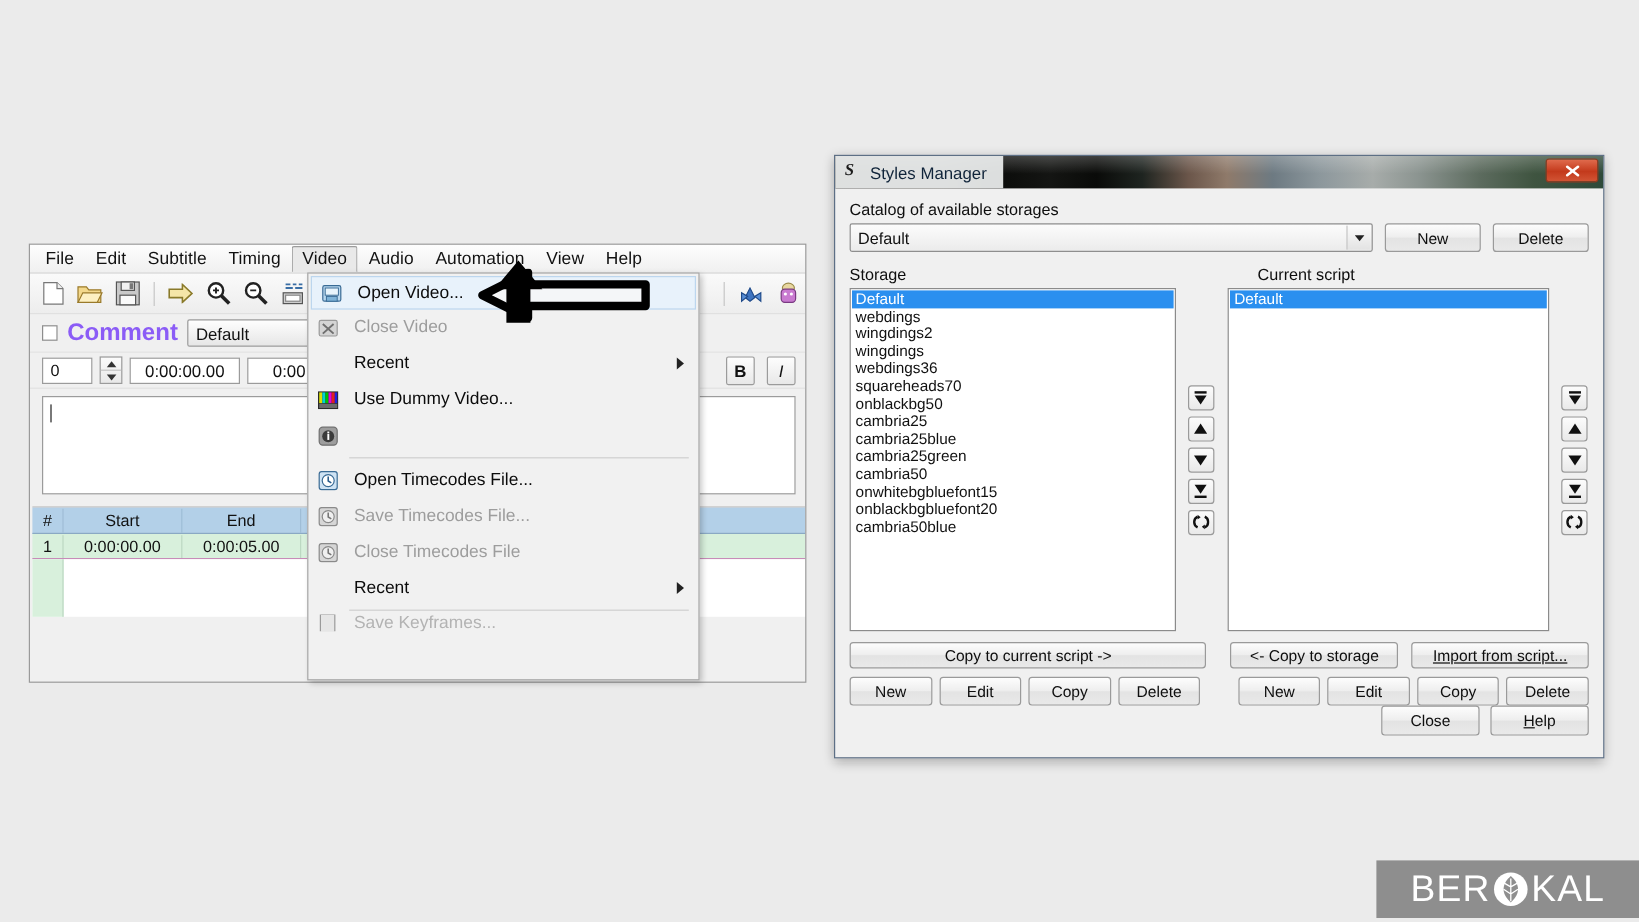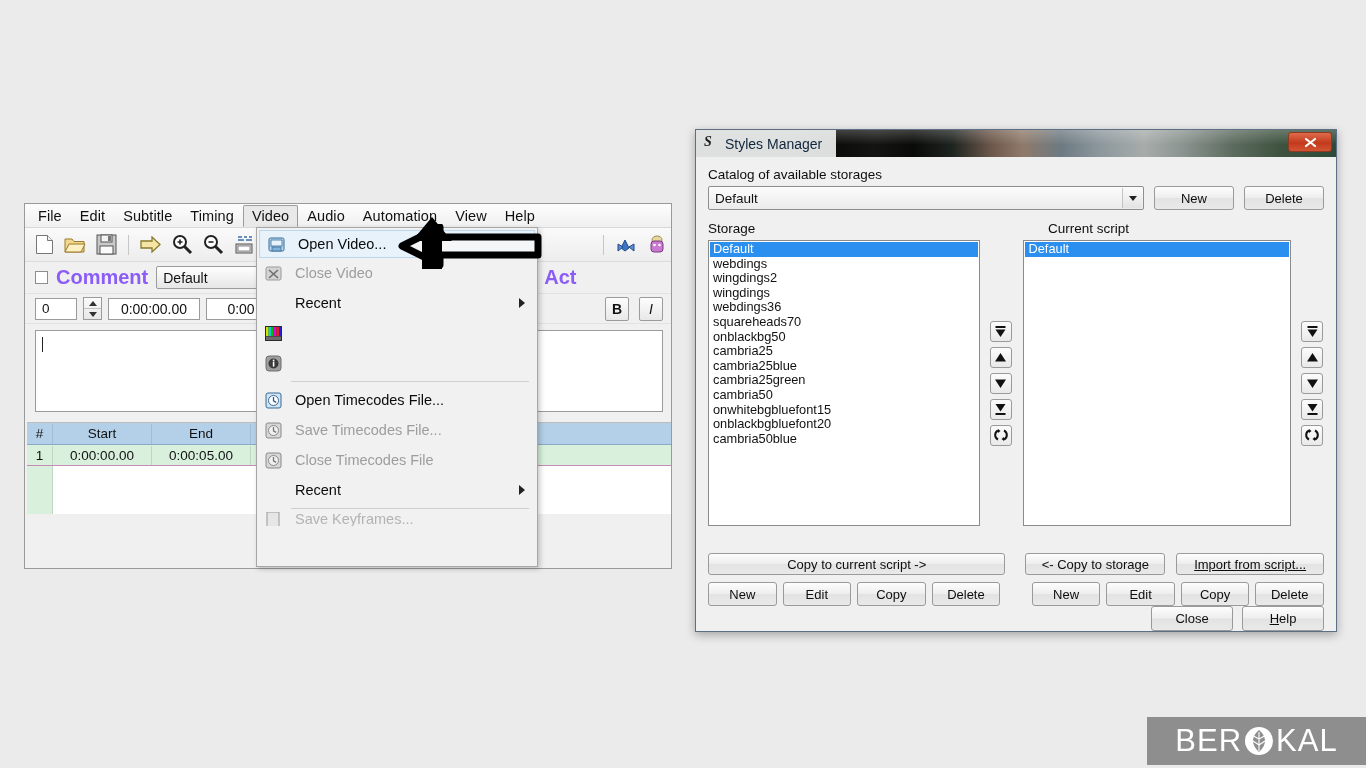--- a/index.html
+++ b/index.html
@@ -182,21 +182,21 @@
     height: 48px;
     background: #fff;
     display: flex;
   }
   #grid-body-blank .gutter { width: 26px; background: #d8f0dc; border-right: 1px solid #bcd8c2; }
 
   
   #video-menu {
     position: absolute;
     left: 256px; top: 227px;
-    width: 282px; height: 340px;
+    width: 327px; height: 340px;
     background: #f1f1f1;
     border: 1px solid #a6a6a6;
     box-shadow: 2px 2px 5px rgba(0,0,0,.22);
     padding: 2px 0;
     z-index: 50;
   }
   .mi {
     position: relative;
     height: 30px;
     display: flex; align-items: center;
@@ -531,20 +531,21 @@
             <rect x="0" y="0" width="17" height="15" fill="#2a2a2a"></rect>
             <rect x="1" y="1" width="2.6" height="9" fill="#d9e000"></rect>
             <rect x="3.6" y="1" width="2.6" height="9" fill="#00d2d2"></rect>
             <rect x="6.2" y="1" width="2.6" height="9" fill="#00c000"></rect>
             <rect x="8.8" y="1" width="2.6" height="9" fill="#e000e0"></rect>
             <rect x="11.4" y="1" width="2.6" height="9" fill="#e02020"></rect>
             <rect x="14" y="1" width="2" height="9" fill="#2020e0"></rect>
             <rect x="1" y="10.5" width="15" height="3.5" fill="#6a6a6a"></rect>
           </svg>
       </span>
+      <span class="mi-label">Use Dummy Video...</span>
     </div>
 
     <div class="mi disabled">
       <span class="mi-icon">
         <svg width="17" height="17" viewBox="0 0 17 17">
             <rect x="1" y="1" width="15" height="15" rx="3" fill="#9d9d9d" stroke="#6f6f6f"></rect>
             <circle cx="8.5" cy="8.5" r="5" fill="#3a3a3a"></circle>
             <rect x="7.8" y="6.6" width="1.6" height="5" fill="#fff"></rect>
             <rect x="7.8" y="4.6" width="1.6" height="1.5" fill="#fff"></rect>
           </svg>
@@ -734,21 +735,21 @@
             <svg width="14" height="14" viewBox="0 0 14 14">
                 <path d="M4 2.5A5 5 0 0 0 4 11.5" stroke="#111" stroke-width="2" fill="none"></path>
                 <path d="M10 2.5A5 5 0 0 1 10 11.5" stroke="#111" stroke-width="2" fill="none"></path>
                 <path d="M4 1l2.5 2L4 5z" fill="#111"></path>
                 <path d="M10 9l-2.5 2L10 13z" fill="#111"></path>
               </svg>
           </div>
         </div>
       </div>
 
-      <div style="display:flex;margin-top:27px;gap:11px;">
+      <div style="display:flex;margin-top:9px;gap:11px;">
         <div class="btn wide-btn" style="width:298px;">Copy to current script -&gt;</div>
         <div class="btn wide-btn" style="width:140px;margin-left:9px;">&lt;- Copy to storage</div>
         <div class="btn wide-btn" style="width:148px;text-decoration:underline;">Import from script...</div>
       </div>
 
       <div style="display:flex;margin-top:7px;gap:6px;">
         <div class="btn" style="width:70px;">New</div>
         <div class="btn" style="width:70px;">Edit</div>
         <div class="btn" style="width:70px;">Copy</div>
         <div class="btn" style="width:70px;">Delete</div>

